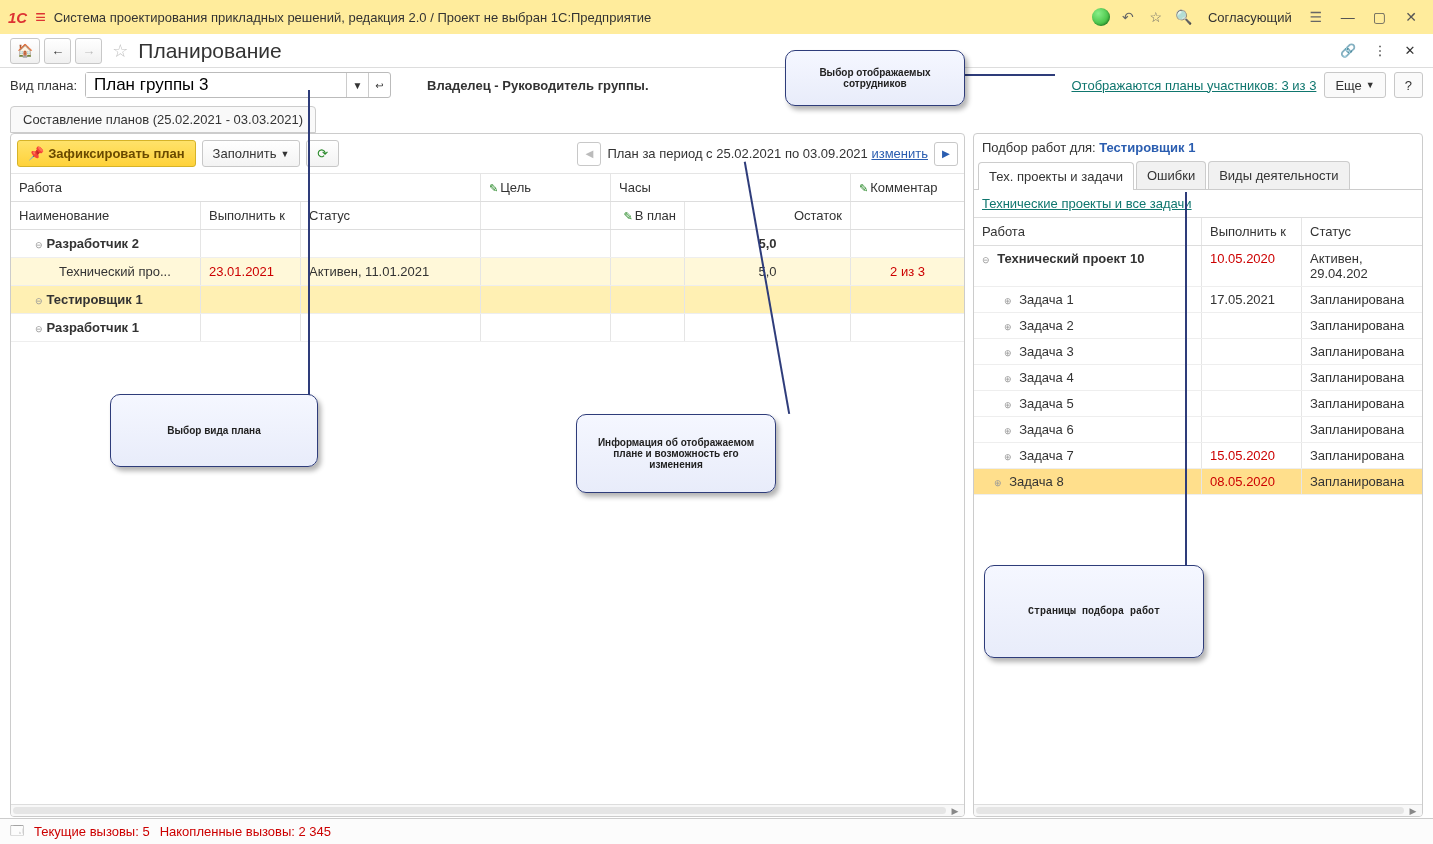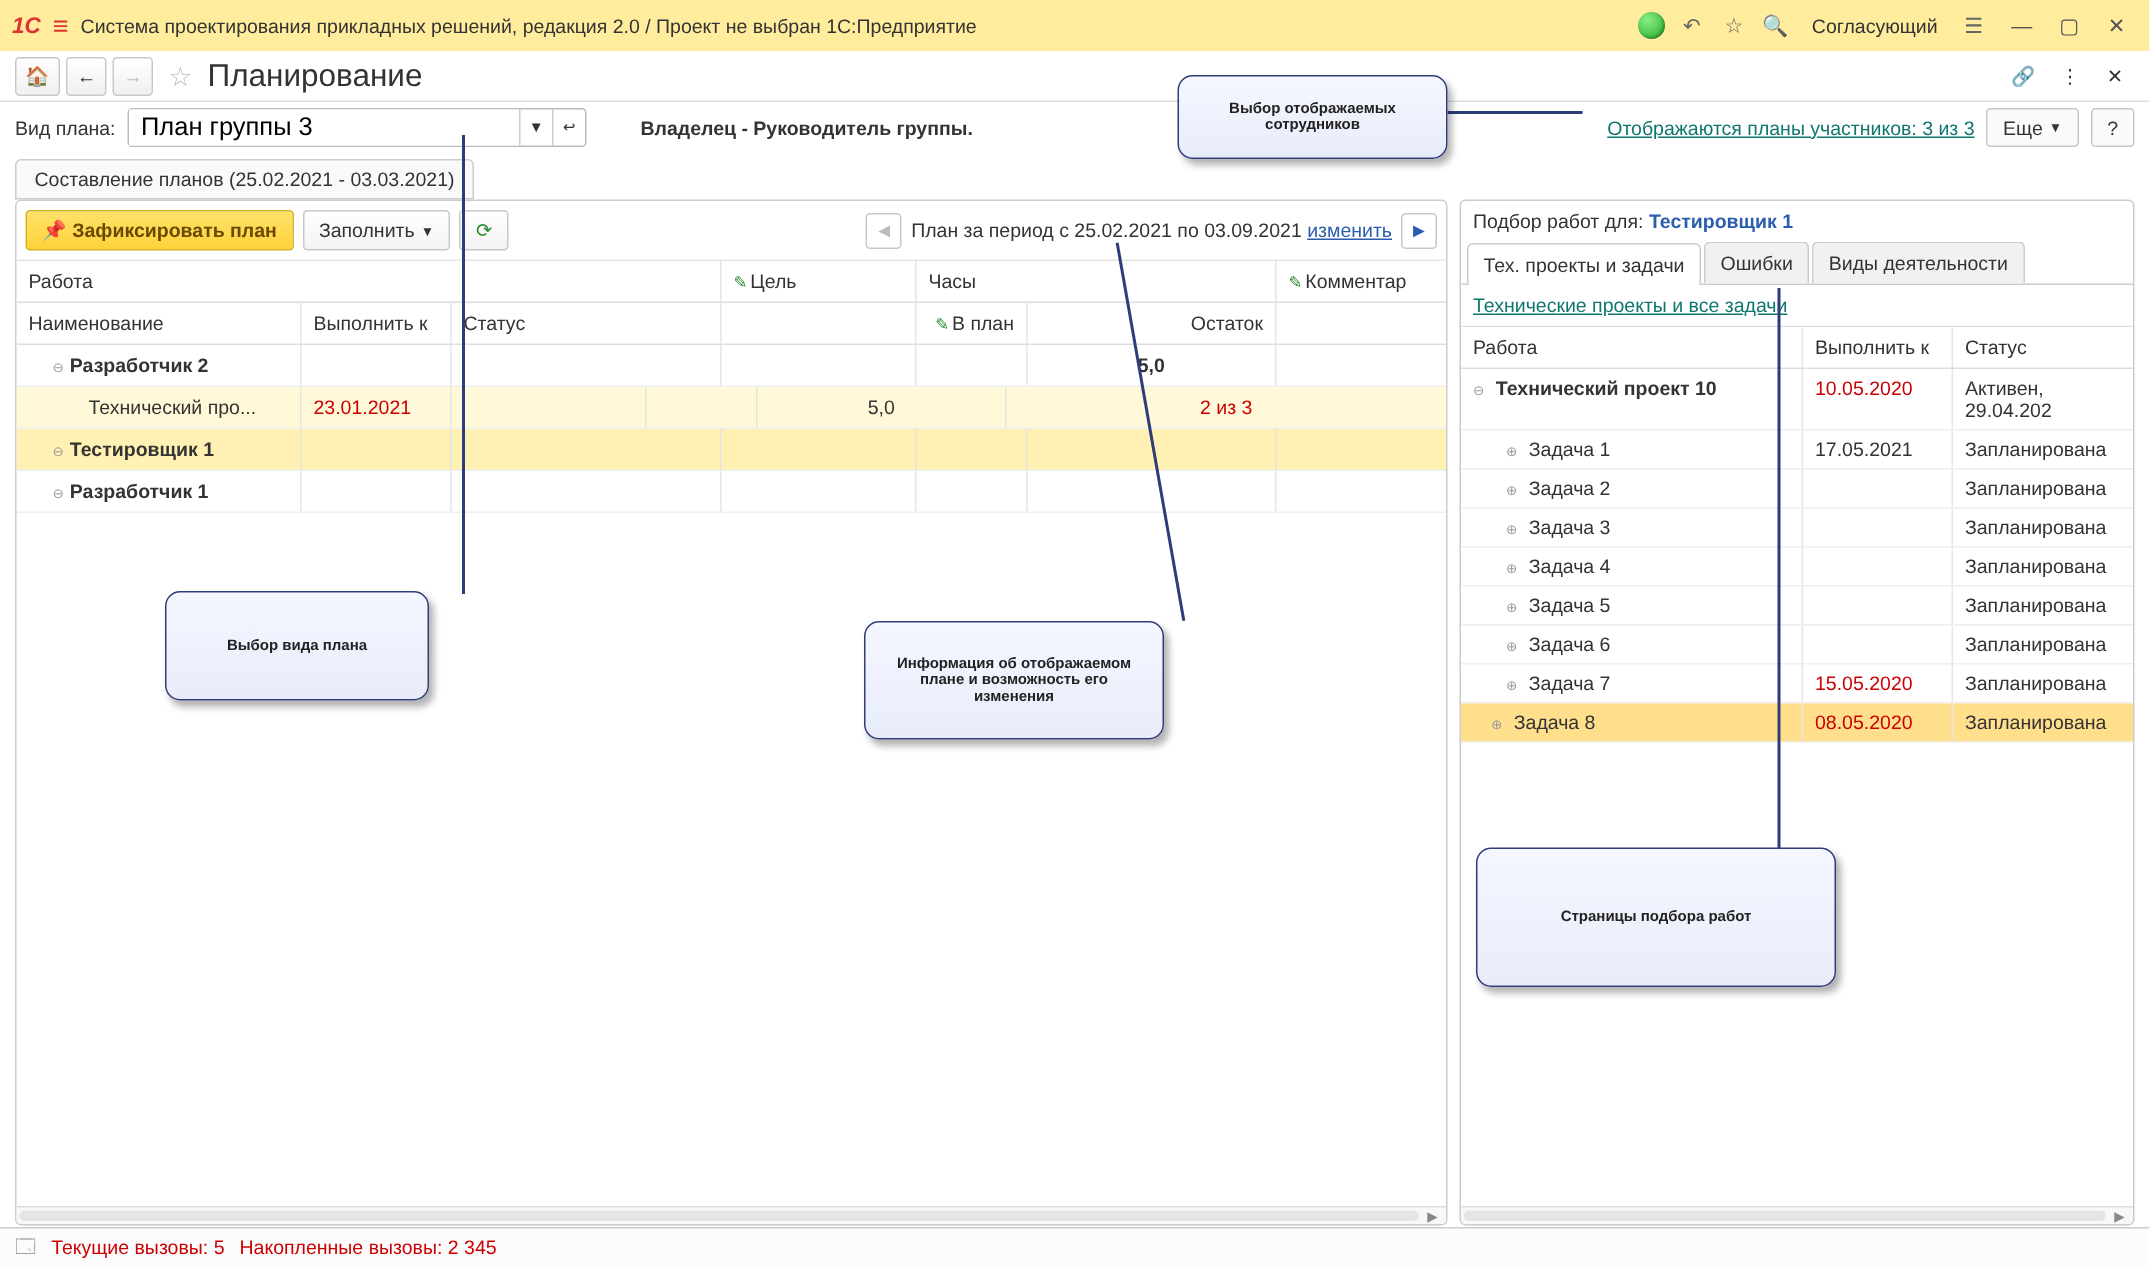--- a/index.html
+++ b/index.html
@@ -195,20 +195,21 @@
             <div class="col c-date "></div>
             <div class="col c-status"></div>
             <div class="col c-goal"></div>
             <div class="col c-planhrs"></div>
             <div class="col c-rest bold" style="text-align:center;">5,0</div>
             <div class="col c-comment " style="text-align:center;"></div>
           </div>
           <div class="data-row highlight">
             <div class="col c-work indent2"><span class="">Технический про...</span></div>
             <div class="col c-date redtxt">23.01.2021</div>
+            <div class="col c-status">Активен, 11.01.2021</div>
             <div class="col c-goal"></div>
             <div class="col c-planhrs"></div>
             <div class="col c-rest " style="text-align:center;">5,0</div>
             <div class="col c-comment redtxt" style="text-align:center;">2 из 3</div>
           </div>
           <div class="data-row selected">
             <div class="col c-work indent1"><span class="tree-tgl">⊖</span><span class="bold">Тестировщик 1</span></div>
             <div class="col c-date "></div>
             <div class="col c-status"></div>
             <div class="col c-goal"></div>
@@ -299,31 +300,31 @@
       </div>
   </div>
 </div>
 
 
 <div class="callout" style="top:50px; left:785px; width:180px;">
   <span>Выбор отображаемых сотрудников</span>
 </div>
 <div class="callout-line" style="top:74px; left:965px; width:90px; height:2px;"></div>
 
-<div class="callout" style="top:394px; left:110px; width:176px; padding:30px 16px;">
+<div class="callout" style="top:394px; left:110px; width:208px; padding:30px 16px;">
   <span>Выбор вида плана</span>
 </div>
 <div class="callout-line" style="top:90px; left:308px; width:2px; height:306px;"></div>
 
 <div class="callout" style="top:414px; left:576px; width:200px; padding:22px 16px;">
   <span>Информация об отображаемом плане и возможность его изменения</span>
 </div>
 <div class="callout-line" style="top:160px; left:766px; width:2px; height:256px; transform:rotate(-10deg);"></div>
 
-<div class="callout" style="top:565px; left:984px; width:240px; padding:40px 1px;">
+<div class="callout" style="top:565px; left:984px; width:220px; padding:40px 1px;font-family:Liberation Mono, monospace;">
   <span>Страницы подбора работ</span>
 </div>
 <div class="callout-line" style="top:192px; left:1185px; width:2px; height:375px;"></div>
 
 
 <div class="statusbar">
   <span class="sicn">🗔</span>
   <span class="sc1">Текущие вызовы: 5</span>
   <span class="sc1">Накопленные вызовы: 2 345</span>
 </div>

